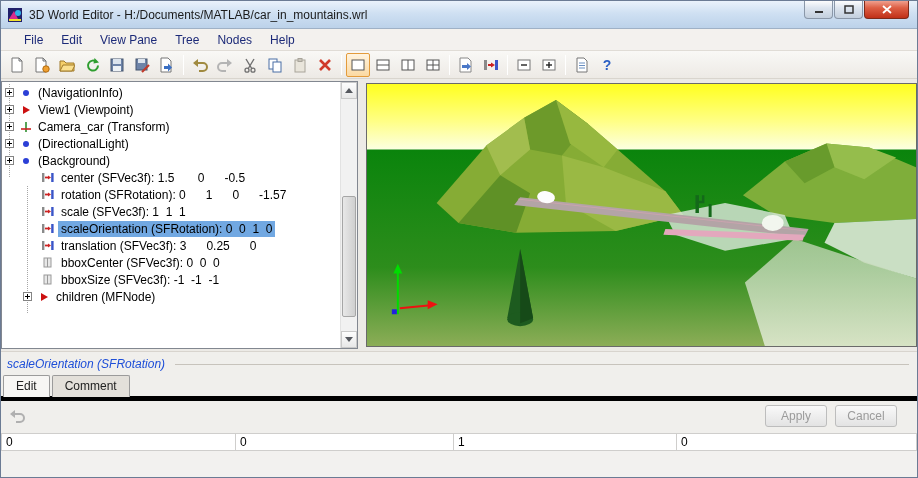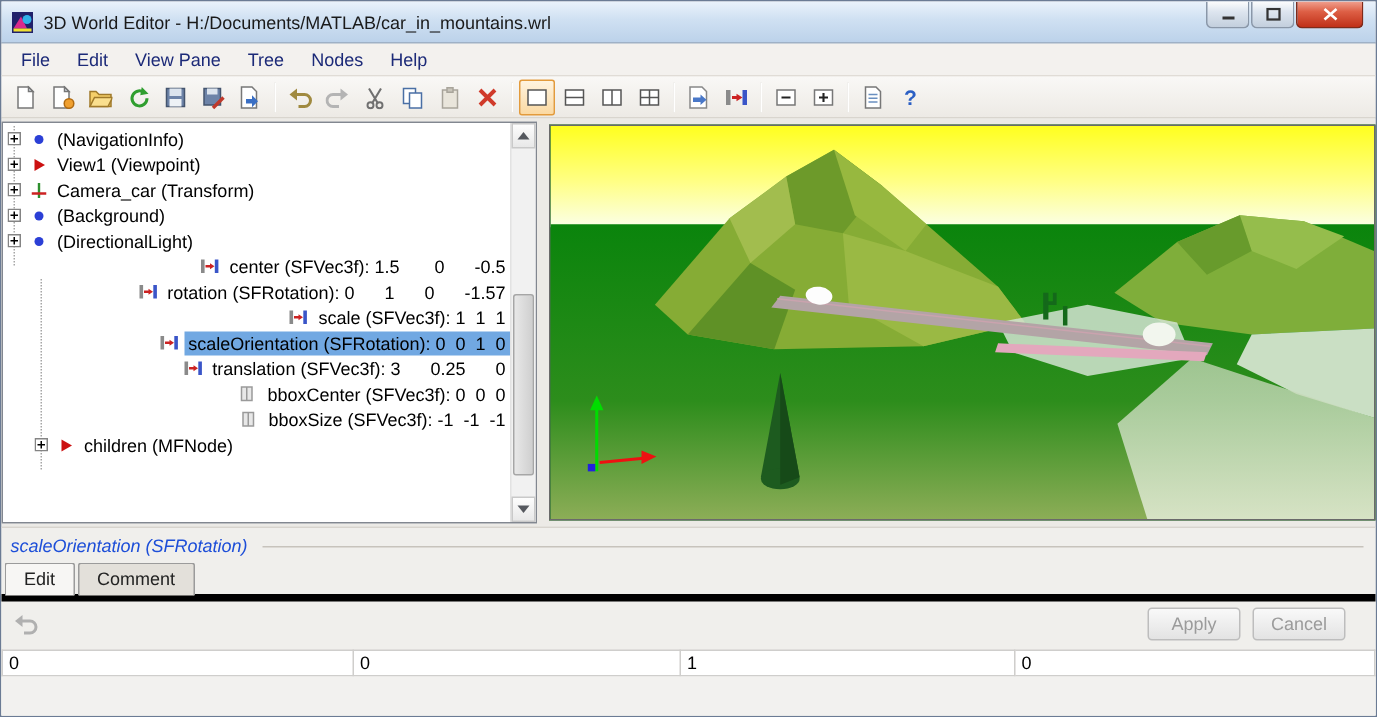--- a/index.html
+++ b/index.html
@@ -7,41 +7,41 @@
   .window { width:918px; height:478px; border:1px solid #6b7b94; background:#f0efec; display:flex; flex-direction:column; }
 
   
   .titlebar { height:28px; background:linear-gradient(#eaf2fb,#cfe0f2 45%,#bcd2ea); border-bottom:1px solid #9fb1c6; display:flex; align-items:center; padding-left:6px; position:relative; flex:0 0 auto; }
   .title-text { margin-left:6px; color:#1a1a1a; }
   .win-buttons { position:absolute; top:0; right:8px; display:flex; gap:1px; }
   .wbtn { width:29px; height:18px; border:1px solid #8a97a8; border-top:none; border-radius:0 0 4px 4px; background:linear-gradient(#fdfdfd,#dde5ef 40%,#c3cfdd); display:flex; align-items:center; justify-content:center; }
   .wbtn.close { width:45px; background:linear-gradient(#f0a08e,#dd5f45 40%,#c03018); border-color:#7e2a1a; }
 
   
-  .menubar { height:22px; background:#f3f1ee; border-bottom:1px solid #e0dcd6; display:flex; align-items:center; padding-left:4px; flex:0 0 auto; }
+  .menubar { height:22px; background:#f3f1ee; border-bottom:1px solid #e0dcd6; display:flex; align-items:center; padding-left:14px; flex:0 0 auto; }
   .menu-item { padding:3px 9px; color:#1c2a78; cursor:default; }
 
   
   .toolbar { height:28px; background:linear-gradient(#f9f8f6,#edeae5); border-bottom:1px solid #d9d5ce; display:flex; align-items:center; padding:0 4px; gap:1px; flex:0 0 auto; }
   .tbtn { width:24px; height:24px; display:flex; align-items:center; justify-content:center; border:1px solid transparent; border-radius:2px; }
   .tbtn.selected { border-color:#e39b3c; background:linear-gradient(#fff4e0,#fbd9a2); }
   .tsep { width:1px; height:20px; background:#cfcbc4; border-right:1px solid #fff; margin:0 3px; }
 
   
   .main { height:272px; display:flex; padding-top:2px; background:#eceae6; flex:0 0 auto; }
   .tree-panel { width:357px; height:268px; background:#fff; border:1px solid #828790; display:flex; }
   .tree-inner { flex:1; position:relative; overflow:hidden; padding-top:2px; }
   .guide { position:absolute; width:0; border-left:1px dotted #a6a6a6; }
   .trow { height:17px; display:flex; align-items:center; white-space:nowrap; position:relative; }
   .trow .exp { margin-right:7px; flex:0 0 auto; }
   .trow .nicon { margin-right:4px; flex:0 0 auto; }
   .trow .txt { white-space:pre; color:#000; padding:1px 3px; }
   .trow .txt.selected { background:#71a8e2; }
   .lvl0 { padding-left:3px; }
-  .lvlf { padding-left:39px;justify-content:flex-end; }
+  .lvlf { padding-left:39px; }
   .lvlc { padding-left:21px; }
 
   .vscroll { width:17px; background:#f1f1f1; border-left:1px solid #e2e2e2; display:flex; flex-direction:column; }
   .sbtn { height:17px; background:linear-gradient(#fdfdfd,#e8e8e8); border:1px solid #c9c9c9; display:flex; align-items:center; justify-content:center; }
   .strack { flex:1; position:relative; }
   .sthumb { position:absolute; left:1px; right:1px; top:42%; height:52%; background:linear-gradient(90deg,#e8e8e8,#cfcfcf); border:1px solid #a6a6a6; border-radius:2px; }
   .arrow-up { width:0; height:0; border-left:4px solid transparent; border-right:4px solid transparent; border-bottom:5px solid #55585e; }
   .arrow-down { width:0; height:0; border-left:4px solid transparent; border-right:4px solid transparent; border-top:5px solid #55585e; }
 
   .splitter { width:8px; }
@@ -300,32 +300,32 @@
         </div>
         <div class="trow lvl0">
           <svg class="exp" width="9" height="9">
               <rect x="0.5" y="0.5" width="8" height="8" fill="#fff" stroke="#848484"></rect>
               <line x1="2" y1="4.5" x2="7" y2="4.5" stroke="#000"></line>
               <line x1="4.5" y1="2" x2="4.5" y2="7" stroke="#000"></line>
             </svg>
           <svg class="nicon" width="10" height="10">
               <circle cx="5" cy="5" r="3" fill="#2b3fd6"></circle>
             </svg>
-          <span class="txt">(Background)</span>
+          <span class="txt">(DirectionalLight)</span>
         </div>
         <div class="trow lvl0">
           <svg class="exp" width="9" height="9">
               <rect x="0.5" y="0.5" width="8" height="8" fill="#fff" stroke="#848484"></rect>
               <line x1="2" y1="4.5" x2="7" y2="4.5" stroke="#000"></line>
               <line x1="4.5" y1="2" x2="4.5" y2="7" stroke="#000"></line>
             </svg>
           <svg class="nicon" width="10" height="10">
               <circle cx="5" cy="5" r="3" fill="#2b3fd6"></circle>
             </svg>
-          <span class="txt">(DirectionalLight)</span>
+          <span class="txt">(Background)</span>
         </div>
 
         <div class="trow lvlf">
           <svg class="nicon" width="13" height="11">
               <rect x="1" y="1" width="2.4" height="9" fill="#8a8a8a"></rect>
               <path d="M4,5.5 h4" stroke="#cc2222" stroke-width="1.8"></path>
               <polygon points="10,5.5 7,3.5 7,7.5" fill="#cc2222"></polygon>
               <rect x="10.2" y="1" width="2.4" height="9" fill="#3a55c8"></rect>
             </svg>
           <span class="txt">center (SFVec3f): 1.5       0      -0.5</span>

